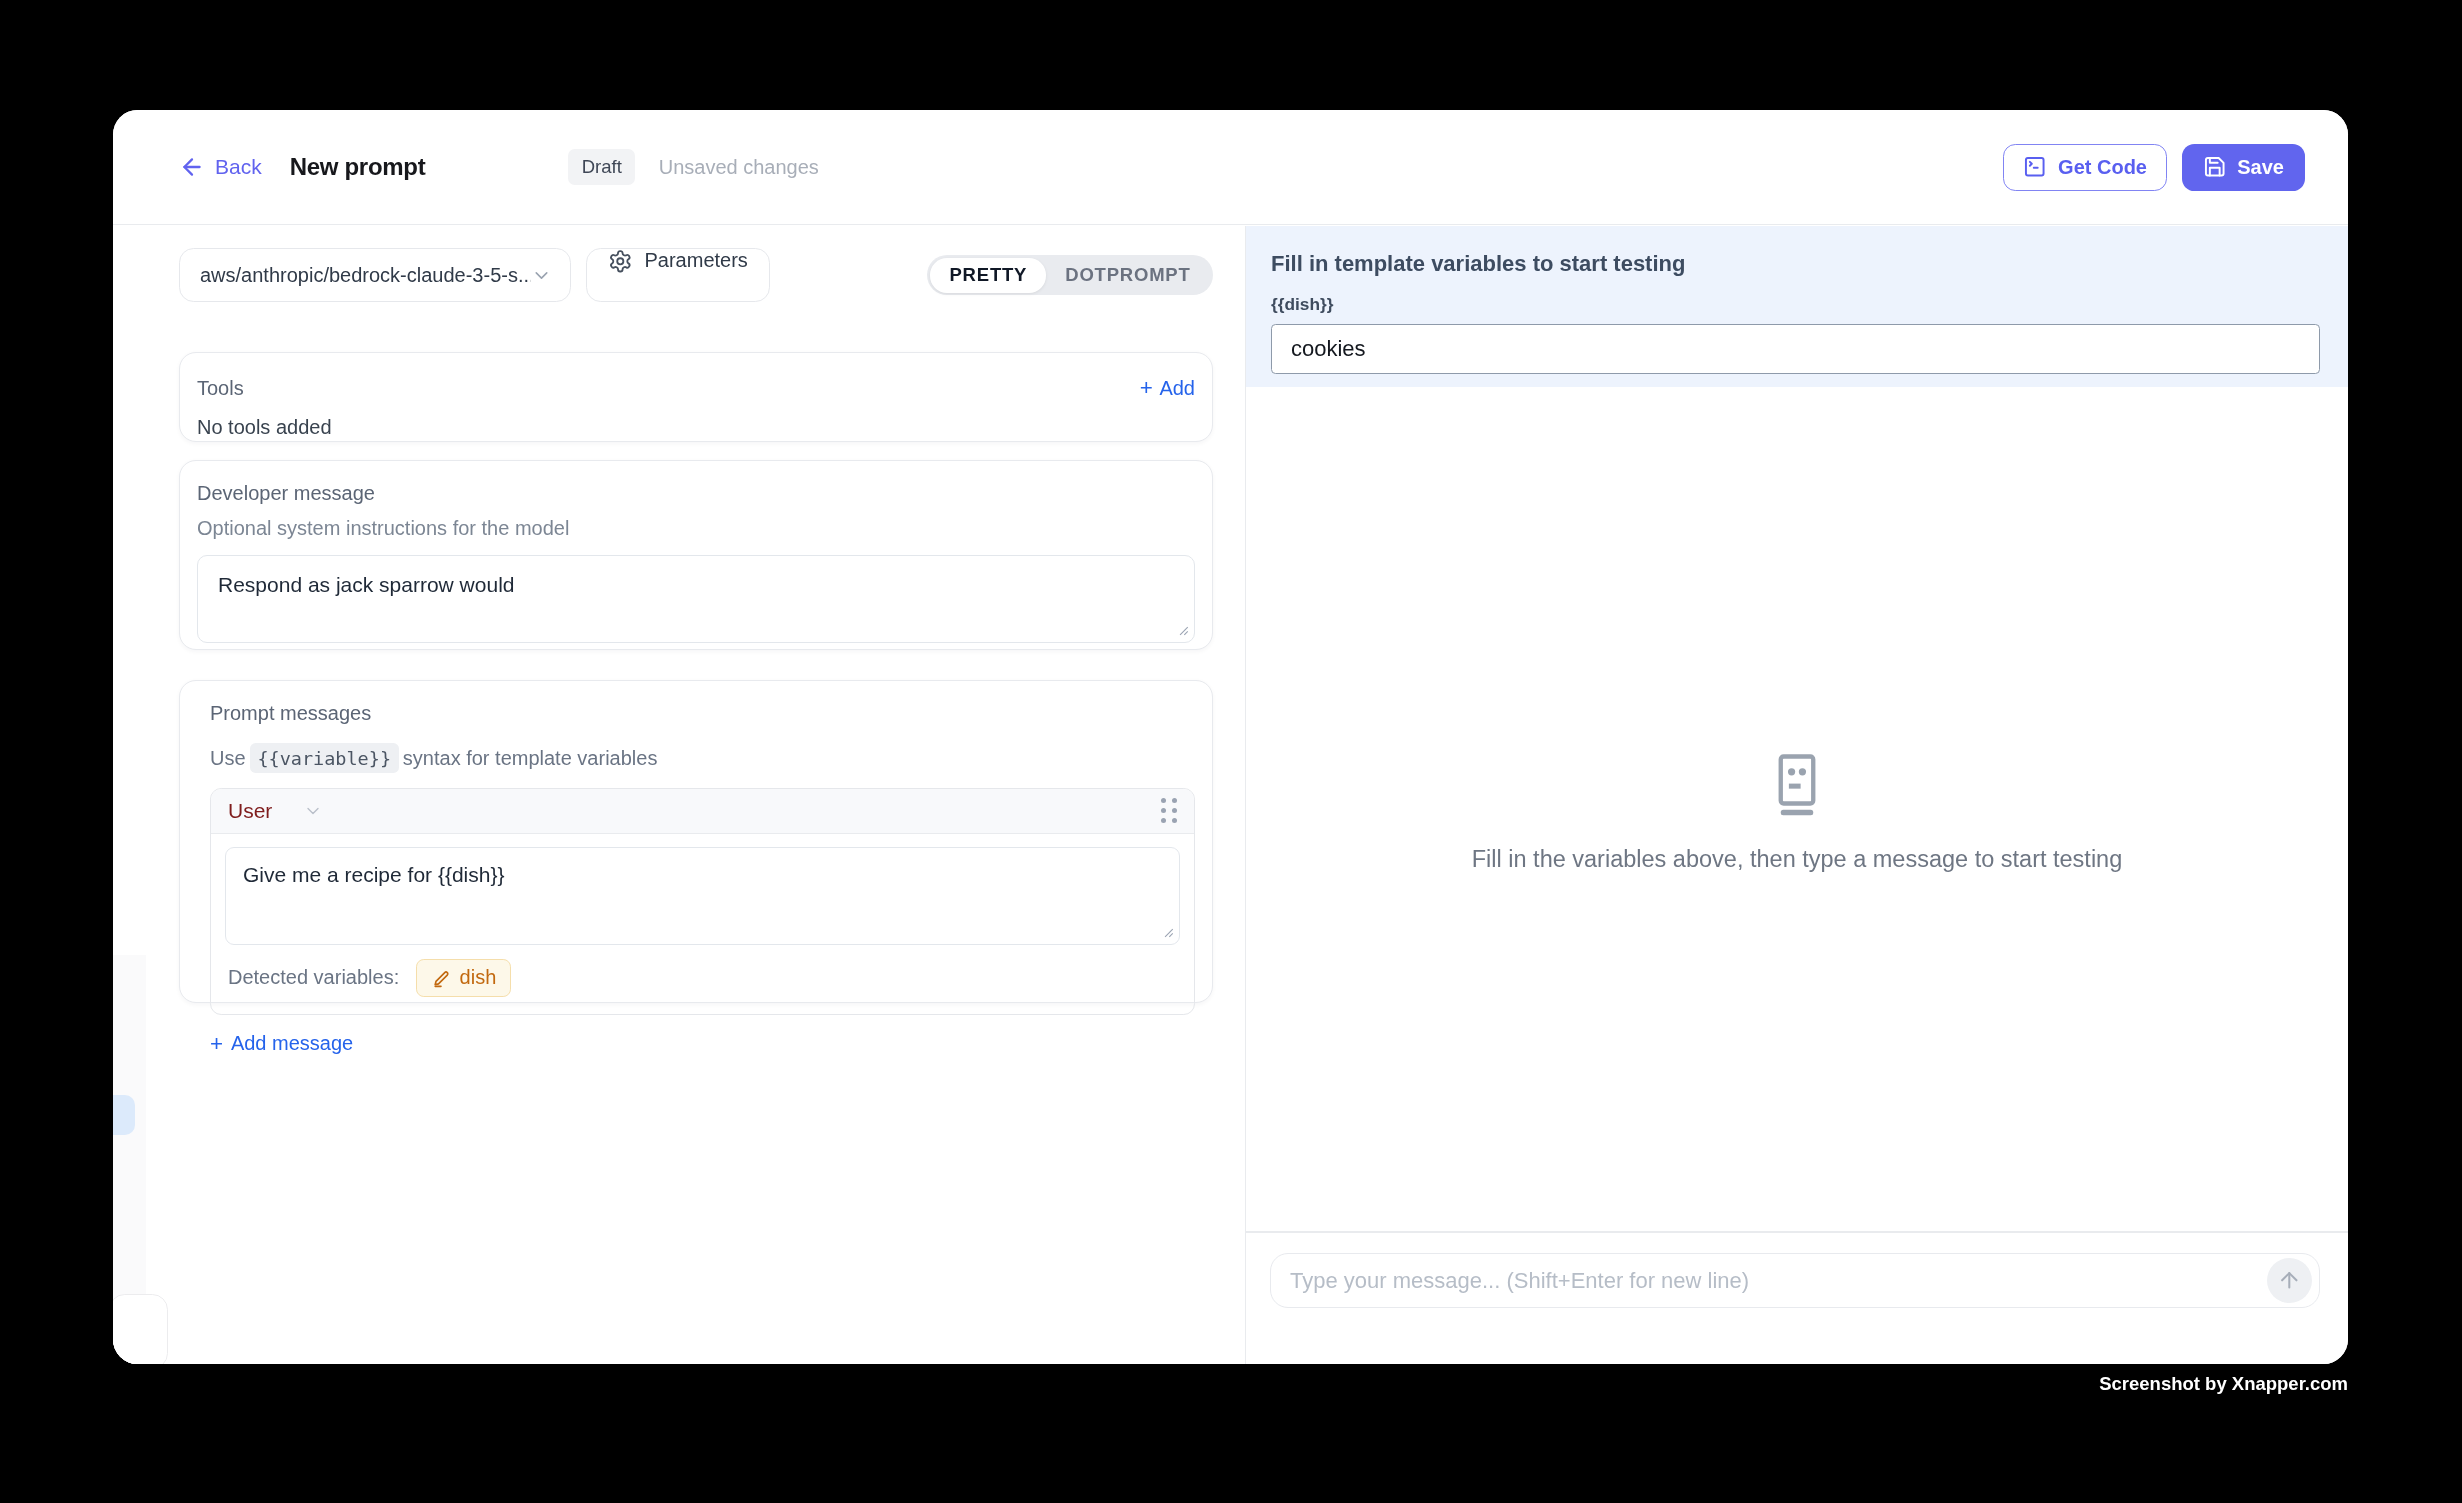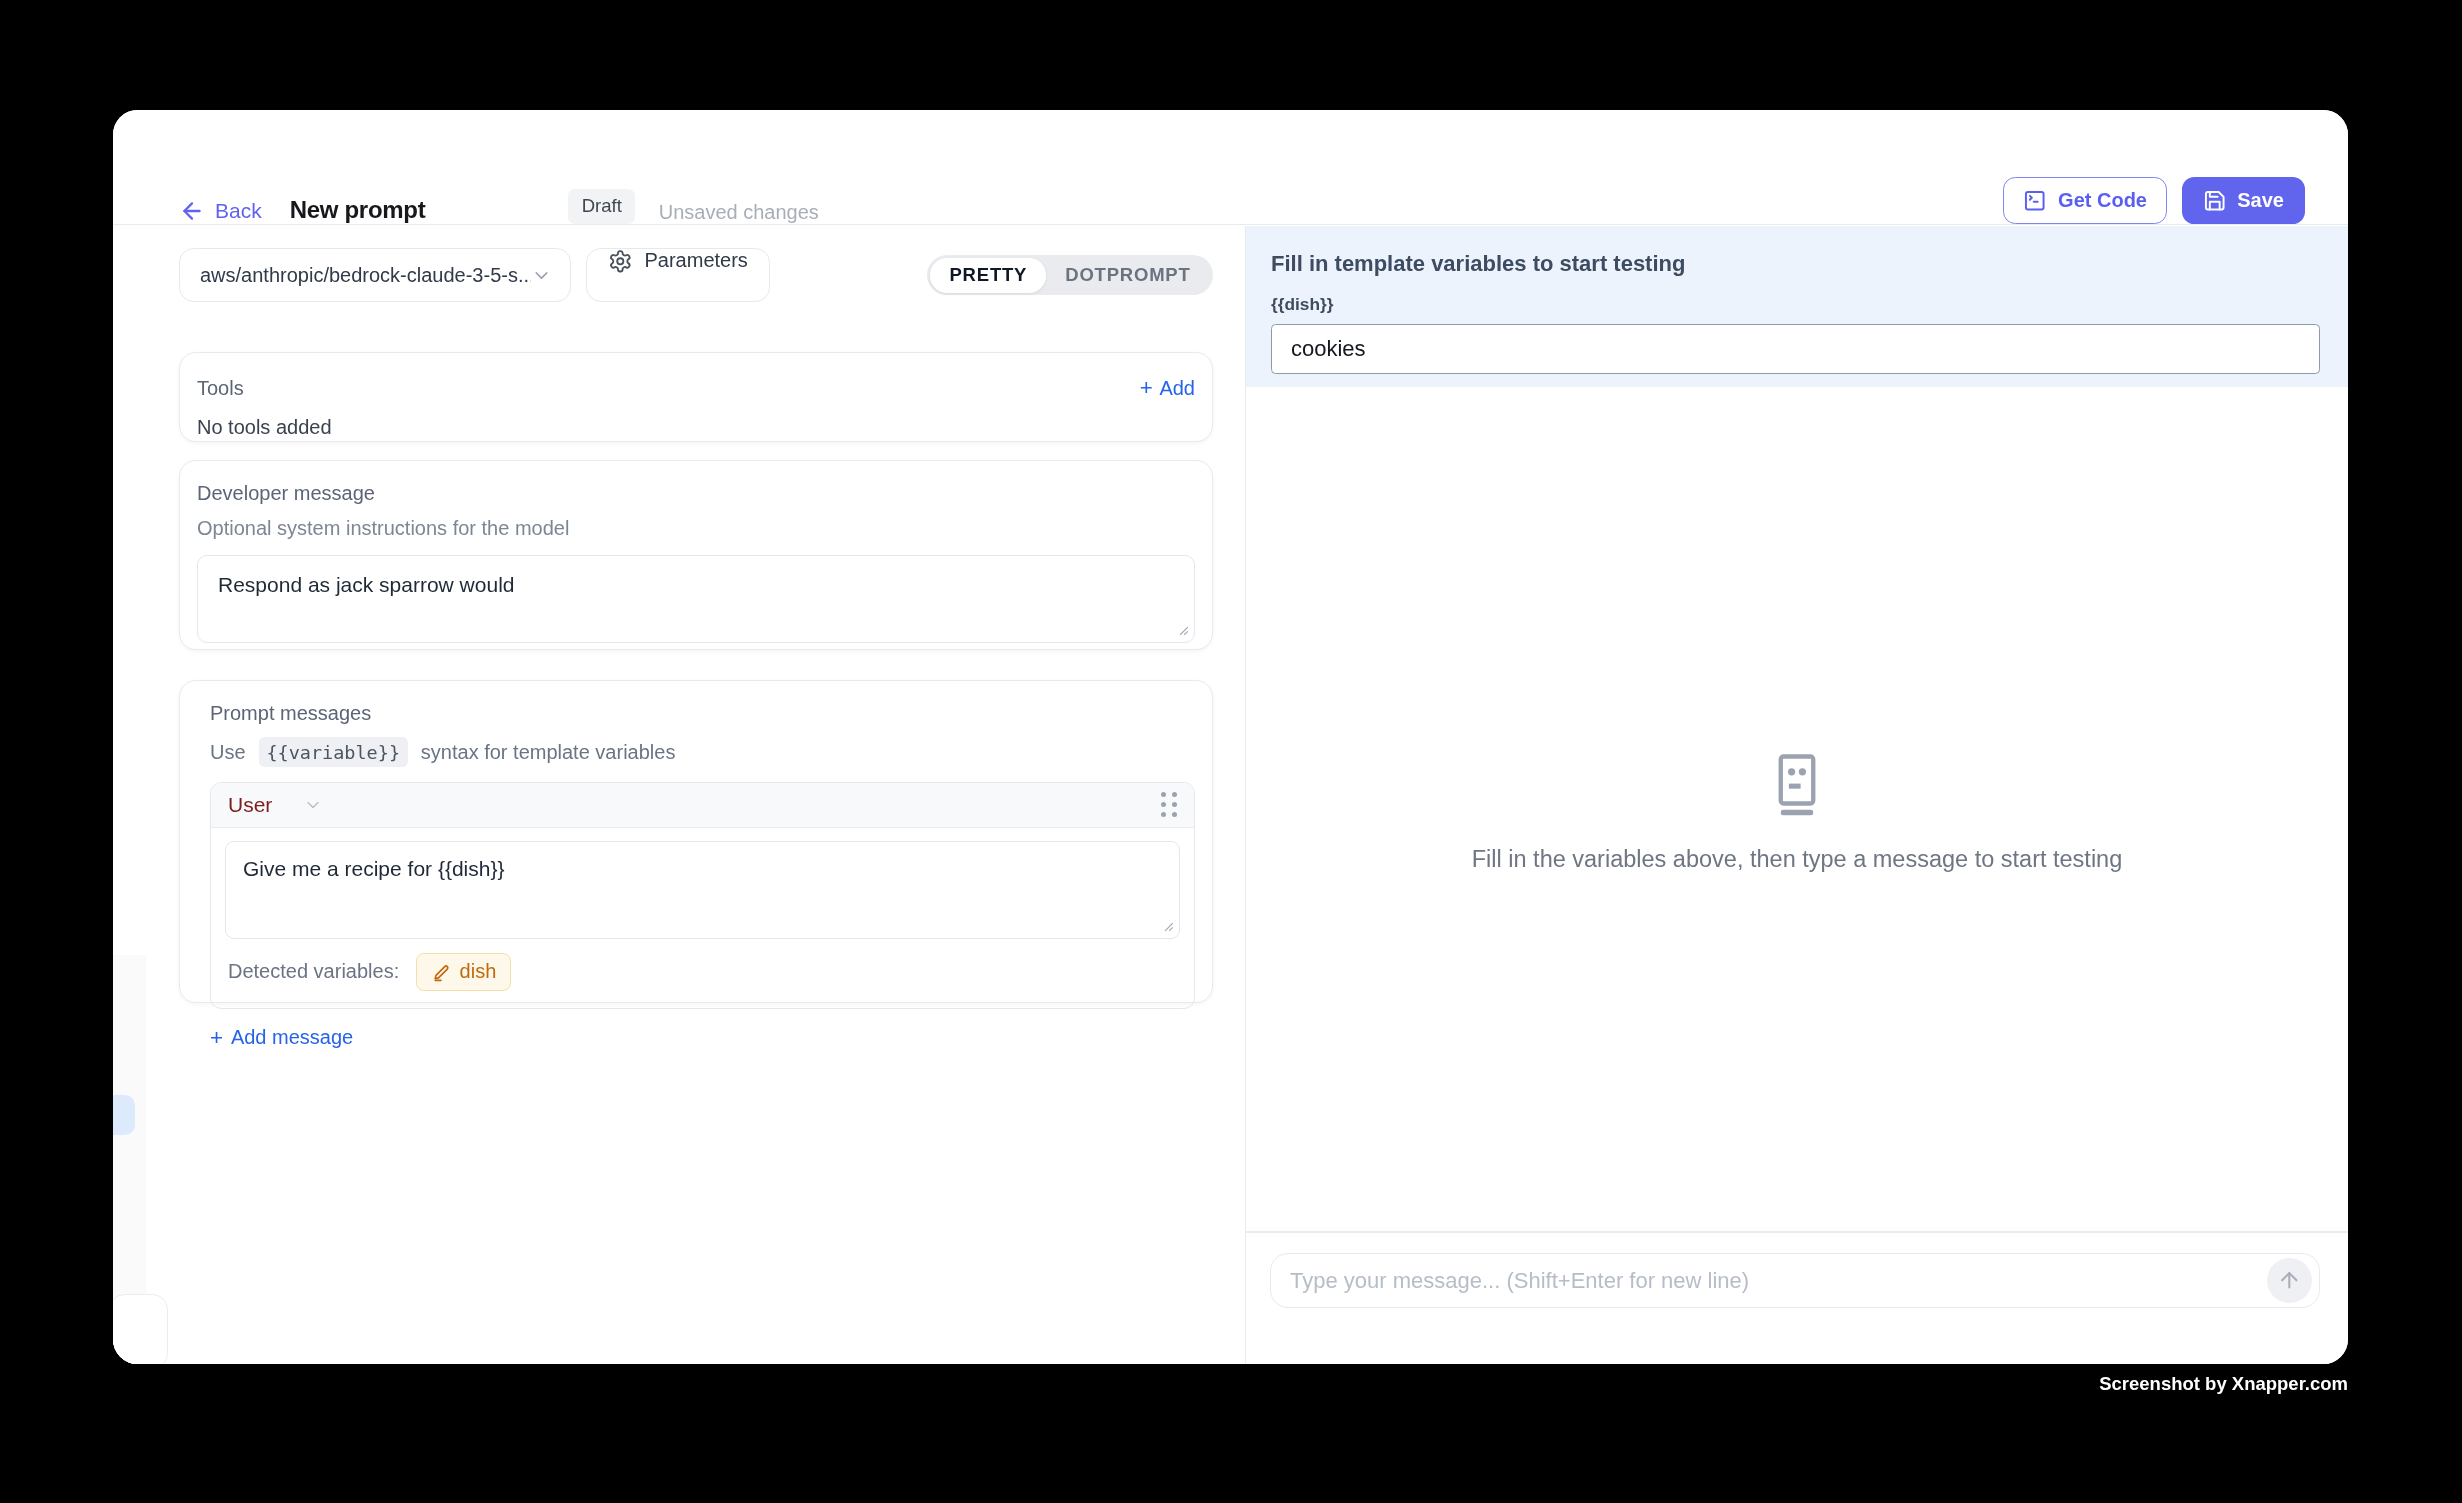--- a/index.html
+++ b/index.html
@@ -11,21 +11,21 @@
     overflow:hidden;
     -webkit-font-smoothing:antialiased;
   }
   .window {
     position:absolute; left:113px; top:110px; width:2235px; height:1254px;
     background:#fff; border-radius:24.6px; overflow:hidden;
   }
   
   .header {
     position:absolute; left:0; top:0; right:0; height:115px;
-    display:flex; align-items:flex-end;
+    display:flex; align-items:center;
     padding:0 43px 0 66px;
     border-bottom:1.7px solid #e9ebee;
     background:#fff;
   }
   .back-btn { display:flex; align-items:center; gap:10px; color:#6163ef; font-size:21px; font-weight:500; cursor:pointer; }
   .page-title { font-size:24px; font-weight:600; color:#17181c; margin-left:28px; letter-spacing:-0.3px; }
   .status-badge {
     margin-left:143px; background:#f2f3f5; color:#3f4756;
     font-size:18.5px; font-weight:500; padding:6.7px 13.4px; border-radius:6.7px;
   }
@@ -78,21 +78,21 @@
   .card-dev { margin-top:18px; height:190px; }
   .card-sub { margin-top:11.2px; font-size:20px; color:#7c8694; }
   .ta-wrap { position:relative; margin-top:15.7px; }
   textarea.big-ta {
     width:100%; border:1.7px solid #e3e7ec; border-radius:10px; resize:none; outline:none;
     font-family:"Liberation Sans", sans-serif; font-size:21px; color:#1f2937;
     padding:14.6px 20px; line-height:1.35; background:#fff; display:block;
   }
   .ta-handle { position:absolute; right:5.6px; bottom:6.7px; }
   .card-msgs { margin-top:30px; height:323px;padding-left:30px; }
-  .syntax-row { margin-top:12px; display:flex; align-items:center; gap:13px; font-size:20px; color:#6a7484; }
+  .syntax-row { margin-top:18px; display:flex; align-items:center; gap:4px; font-size:20px; color:#6a7484; }
   .syntax-chip { font-family:"DejaVu Sans Mono", monospace; font-size:18.5px; color:#4b5563;
     background:#eef0f3; border-radius:5.6px; padding:4.5px 7.8px; }
   .msg-block { margin-top:14.6px; border:1.7px solid #e5e7eb; border-radius:11.2px; overflow:hidden; }
   .msg-head {
     height:45px; background:#f8f9fb; border-bottom:1.7px solid #e9ebee;
     display:flex; align-items:center; padding:0 17px;
   }
   .role-select { display:flex; align-items:center; gap:31px; cursor:pointer; }
   .role-select .role { font-size:21px; color:#7f1d1d; font-weight:500; }
   .grip { margin-left:auto; display:grid; grid-template-columns:repeat(2,5px); gap:5px 6.2px; cursor:grab; }

